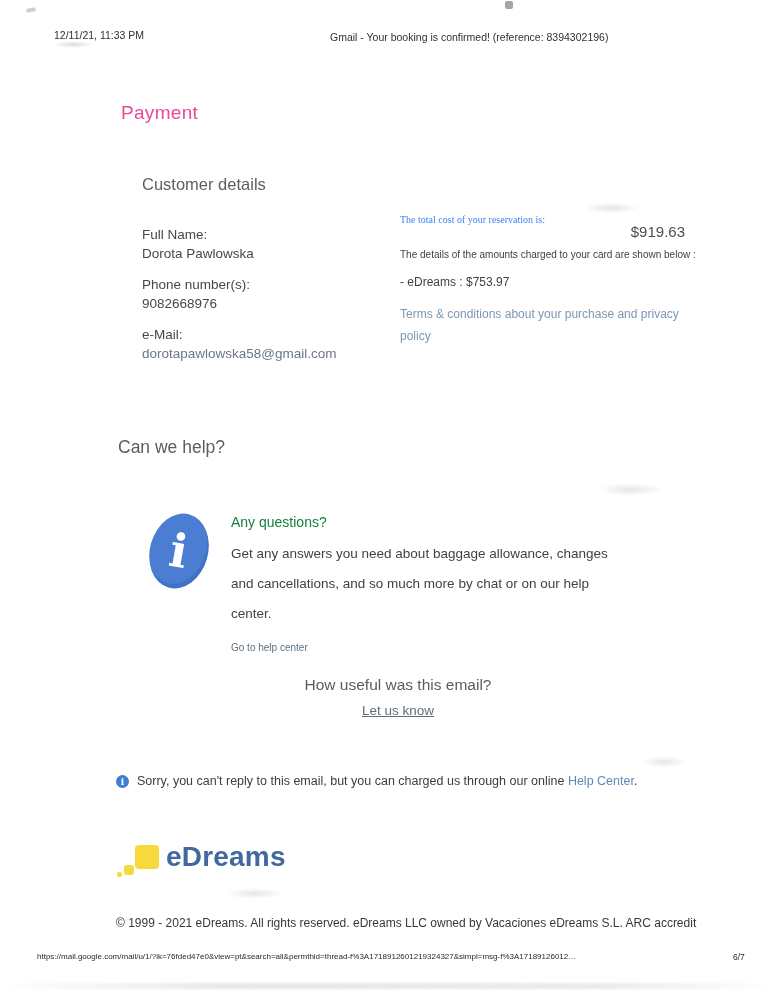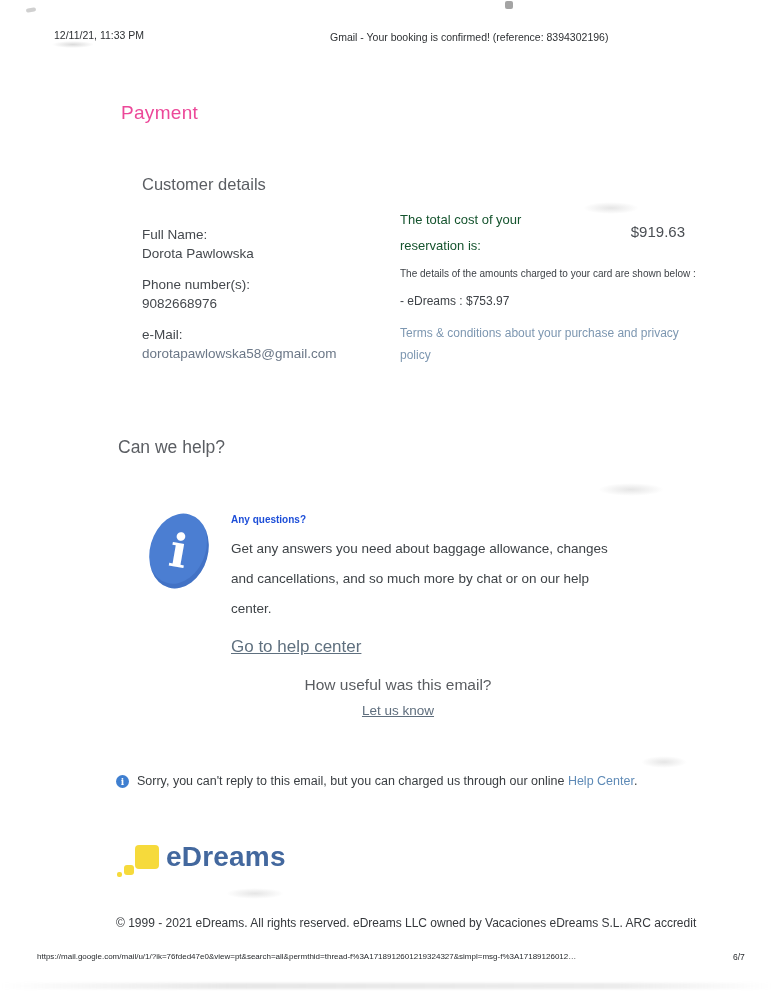--- a/index.html
+++ b/index.html
@@ -20,37 +20,37 @@
   .field{margin-top:0;}
   .f-label{font-size:13.5px;color:#44484d;line-height:19px;}
   .f-value{font-size:13.5px;color:#44484d;line-height:19px;}
   .f-link{color:#6b7787;}
   .fg-name{margin-top:31px;}
   .fg-phone{margin-top:12px;}
   .fg-mail{margin-top:12px;}
   
   .col-price{left:400px;top:177px;width:285px;}
   .total-row{margin-top:30px;display:flex;justify-content:space-between;align-items:flex-start;}
-  .total-label{width:170px;font-size:13px;color:#14532d;line-height:26px;}
+  .total-label{width:170px;font-size:10px;color:#3b82f6;line-height:26px;font-family:Liberation Serif, serif;}
   .total-value{font-size:15px;color:#4a4e53;margin-top:16px;}
   .details-note{margin:8px 0 0 0;font-size:10px;color:#3e4247;line-height:13px;width:335px;}
   .breakdown{margin:14px 0 0 0;font-size:12px;color:#3e4247;}
   .terms-link{display:block;margin-top:14px;font-size:12px;color:#7d97b1;line-height:22px;width:292px;text-decoration:none;cursor:pointer;}
   
   .h-help{left:118px;top:437px;font-size:17.5px;color:#5b5e63;font-weight:400;}
   .info-badge{
     left:150px;top:513px;width:58px;height:76px;background:#4b7ed2;border-radius:50%;
     transform:rotate(16deg);box-shadow:inset -3px -4px 0 rgba(40,80,160,.25);
     display:flex;align-items:center;justify-content:center;
   }
   .info-i{color:#ffffff;font-weight:bold;font-size:46px;transform:rotate(-6deg);line-height:1;font-family:"DejaVu Serif",serif;}
   .help-text{left:231px;top:514px;width:400px;}
-  .q-title{font-size:10px;color:#1d4ed8;margin:0;font-weight:700;}
+  .q-title{font-size:14px;color:#15803d;margin:0;font-weight:400;}
   .q-body{font-size:13.5px;color:#3e4347;line-height:30px;margin:9px 0 0 0;width:394px;}
-  .help-link{display:inline-block;margin-top:13px;font-size:17px;color:#5f707f;text-decoration:underline;cursor:pointer;}
+  .help-link{display:inline-block;margin-top:13px;font-size:10px;color:#5f707f;cursor:pointer;}
   
   .feedback{left:198px;top:676px;width:400px;text-align:center;}
   .fb-title{font-size:15.5px;color:#5a5d61;margin:0;font-weight:400;}
   .fb-link{display:inline-block;margin-top:9px;font-size:13.5px;color:#5f6e7d;text-decoration:underline;cursor:pointer;}
   
   .mini-info{
     left:116px;top:775px;width:13px;height:13px;border-radius:50%;background:#3f7fd0;
     color:#fff;font-size:9px;display:flex;align-items:center;justify-content:center;font-weight:bold;
     font-family:"DejaVu Serif",serif;
   }

